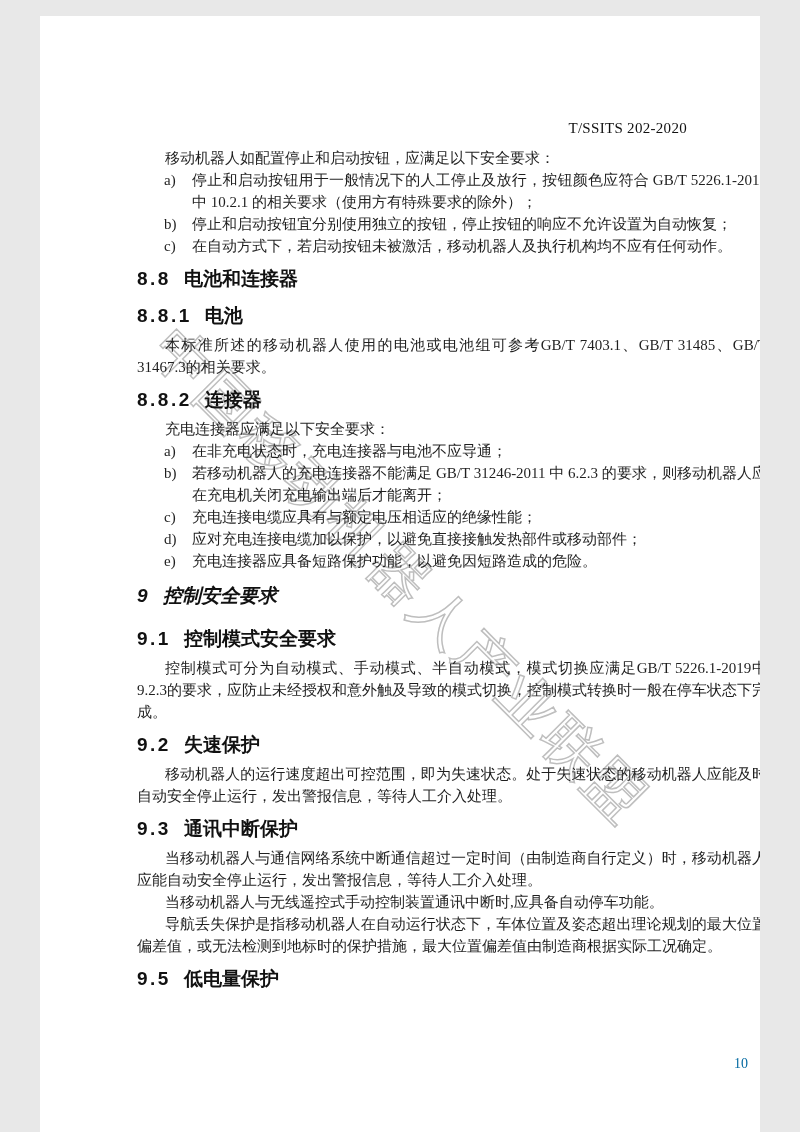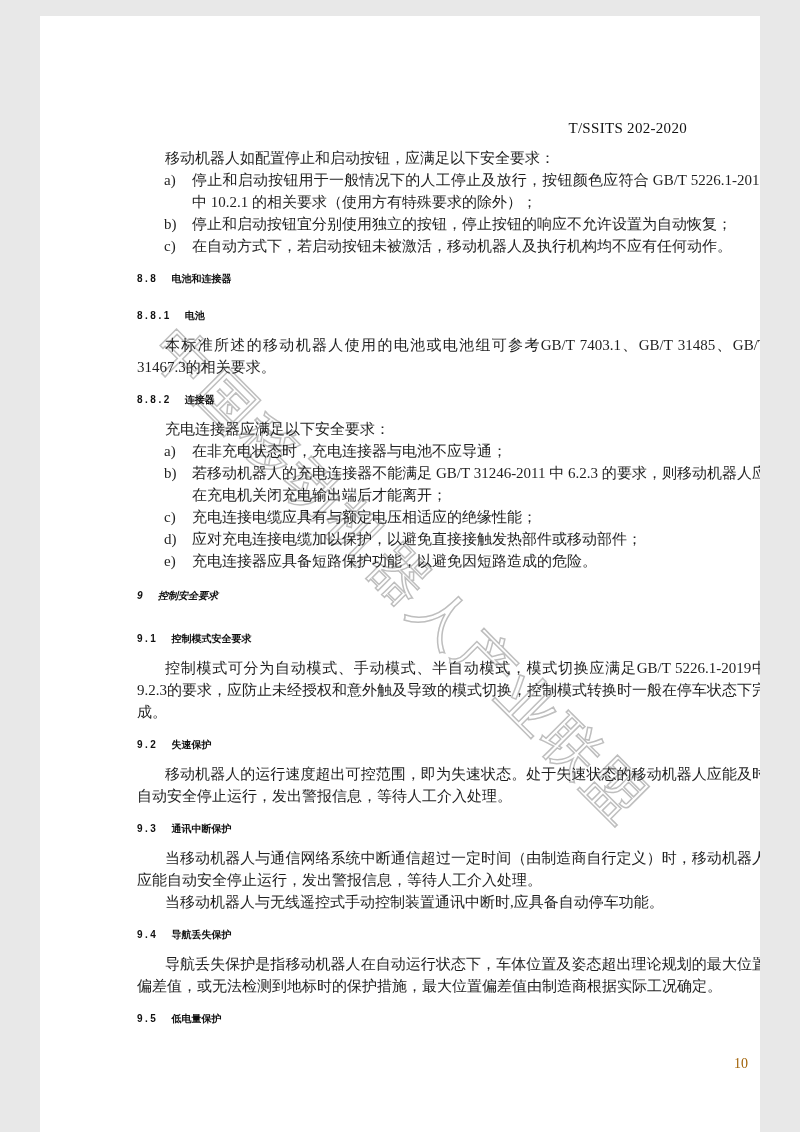--- a/index.html
+++ b/index.html
@@ -45,33 +45,33 @@
     text-align:justify;
     z-index:1;
   }
   p.para { margin:0; text-indent:28px; }
   .li { display:flex; padding-left:27px; margin:0; }
   .li .marker { flex:0 0 28px; }
   .li .litext { flex:1 1 auto; text-align:justify; }
   .h-chap, .h-sec, .h-sub {
     font-family:"Liberation Sans", sans-serif;
     font-weight:bold;
-    font-size:10px;
+    font-size:19px;
     color:#111;
     text-align:left;
   }
   .h-chap { margin:13px 0 21px;font-style:italic; }
   .h-sec  { margin:11px 0 15px; }
   .h-sub  { margin:11px 0 7px; }
   .h-num  { letter-spacing:2.5px; margin-right:13px; }
   .footer-num {
     position:absolute;
     left:694px; top:1040px;
     font-size:14px;
-    color:#a16207;
+    color:#0369a1;
     z-index:2;
   }
 </style>
 </head>
 <body>
 
 <div class="page">
 
   <div class="header">
     <span>T/SSITS 202-2020</span>
@@ -144,23 +144,20 @@
       <span class="h-num">9.2</span><span>失速保护</span>
     </h2>
     <p class="para">移动机器人的运行速度超出可控范围，即为失速状态。处于失速状态的移动机器人应能及时自动安全停止运行，发出警报信息，等待人工介入处理。</p>
 
     <h2 class="h-sub">
       <span class="h-num">9.3</span><span>通讯中断保护</span>
     </h2>
     <p class="para">当移动机器人与通信网络系统中断通信超过一定时间（由制造商自行定义）时，移动机器人应能自动安全停止运行，发出警报信息，等待人工介入处理。</p>
     <p class="para">当移动机器人与无线遥控式手动控制装置通讯中断时,应具备自动停车功能。</p>
 
-    <h2 class="h-sub">
-      <span class="h-num">9.4</span><span>导航丢失保护</span>
-    </h2>
     <p class="para">导航丢失保护是指移动机器人在自动运行状态下，车体位置及姿态超出理论规划的最大位置偏差值，或无法检测到地标时的保护措施，最大位置偏差值由制造商根据实际工况确定。</p>
 
     <h2 class="h-sub">
       <span class="h-num">9.5</span><span>低电量保护</span>
     </h2>
 
   </div>
 
   <div class="footer-num">10</div>
 

